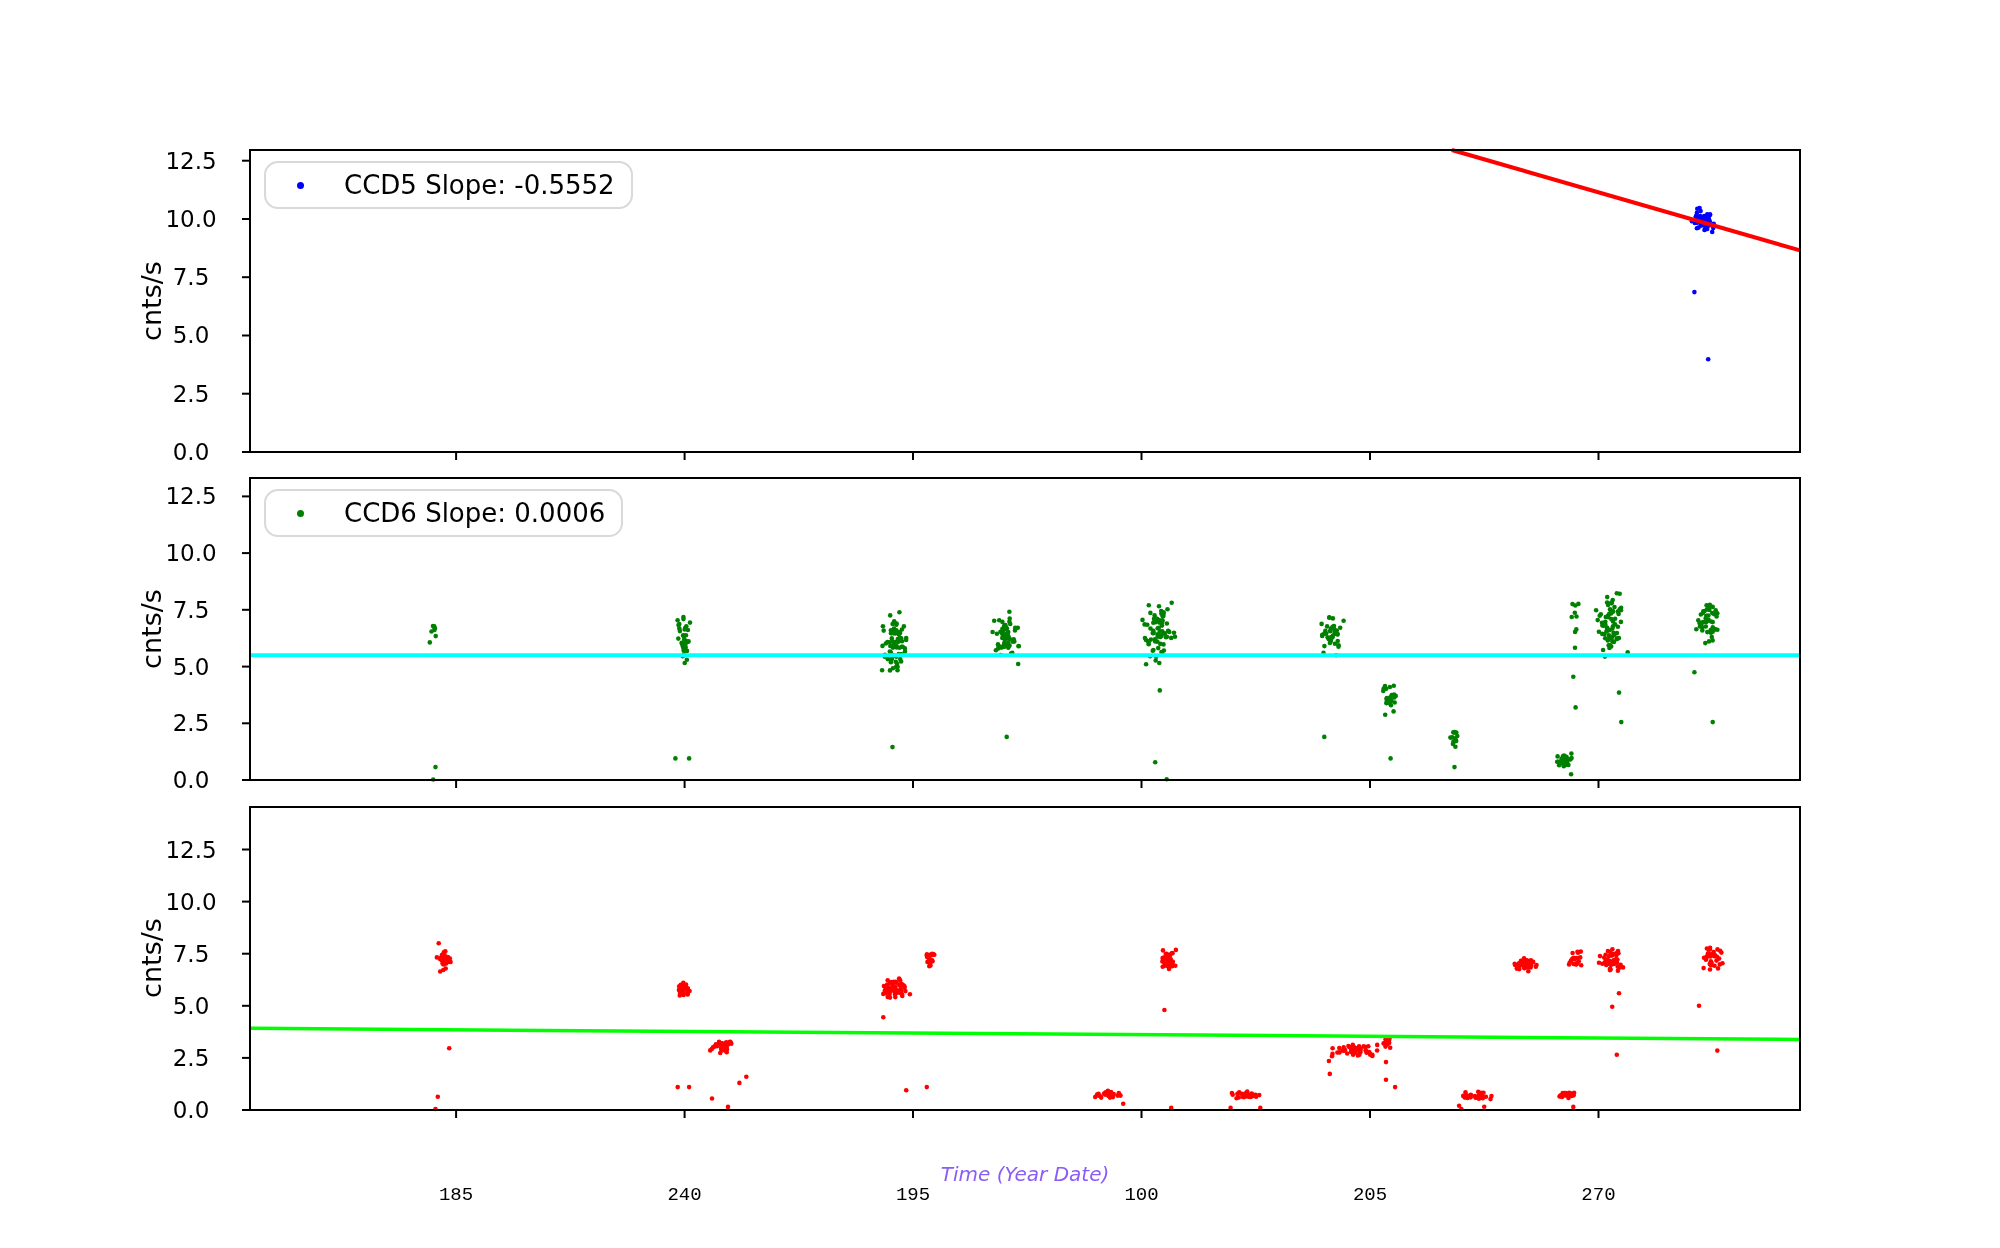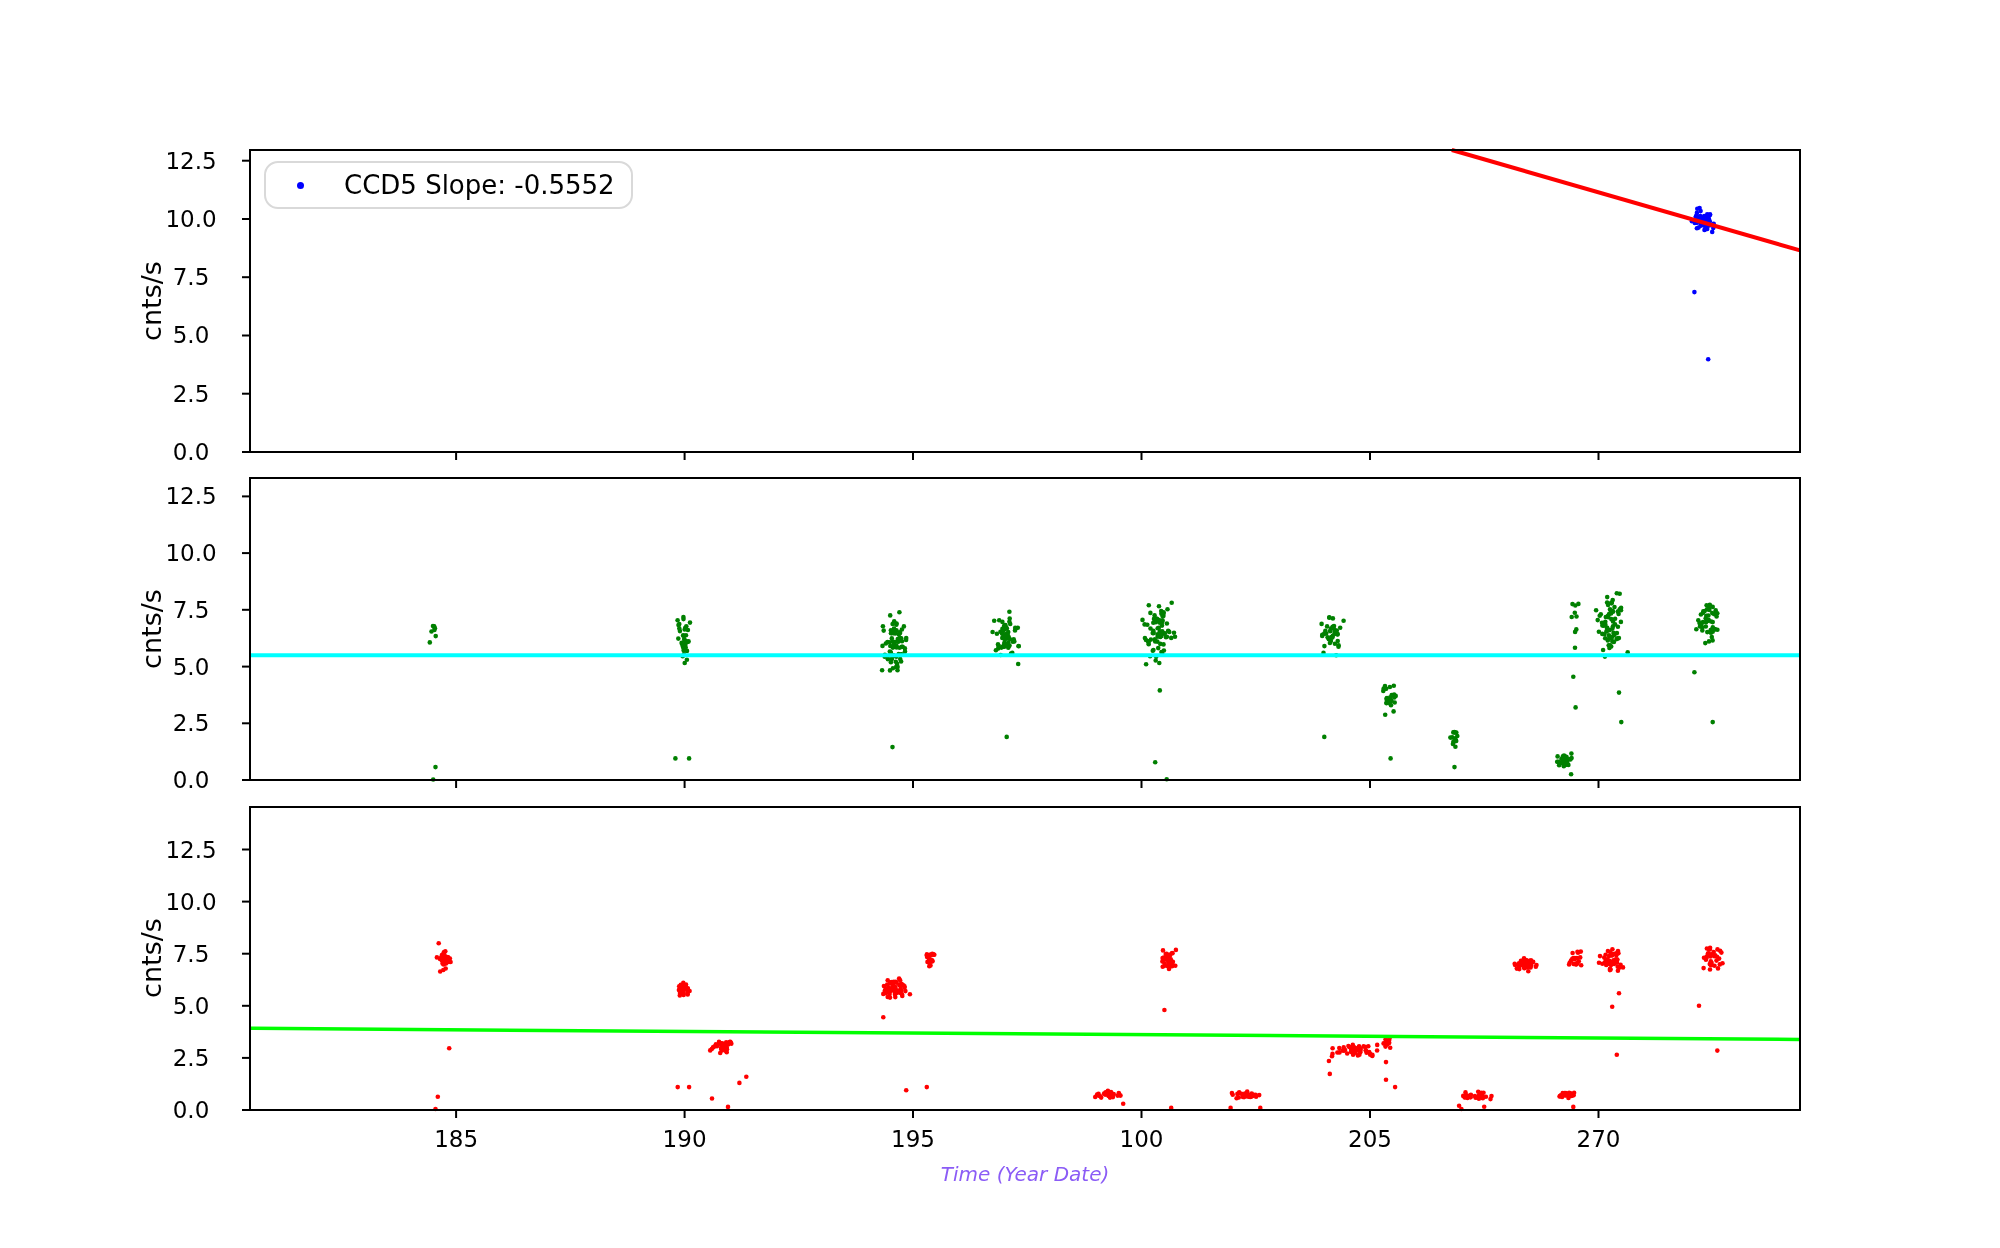--- a/index.html
+++ b/index.html
@@ -31,22 +31,22 @@
     margin:0 40px 0 31px;
     flex:0 0 auto;
   }
   .ytick{
     position:absolute;
     left:134px;width:114px;height:28px;line-height:28px;
     text-align:center;font-size:23px;color:#000;
   }
   .xtick{
     position:absolute;
-    top:1124px;width:120px;height:30px;line-height:30px;
-    text-align:center;font-size:23px;color:#000;
+    top:1180px;width:120px;height:30px;line-height:30px;
+    text-align:center;font-size:19px;color:#000;font-family:Liberation Mono, monospace;
   }
   .ylab{
     position:absolute;
     left:92px;width:120px;height:32px;line-height:32px;
     text-align:center;font-size:27px;color:#000;
     transform:rotate(-90deg);
   }
   .xlab{
     position:absolute;
     left:825px;top:1157px;width:400px;height:34px;line-height:34px;
@@ -1255,20 +1255,24 @@
         <line x1="242" x2="250" y1="901.6" y2="901.6" stroke="#000" stroke-width="2"></line>
         <line x1="242" x2="250" y1="849.5" y2="849.5" stroke="#000" stroke-width="2"></line>
       </g>
     </svg>
 
   <div class="legend" style="top:161px">
     <span class="legend-dot" style="background: rgb(0, 0, 255);"></span>
     <span class="legend-label">CCD5 Slope: -0.5552</span>
   </div>
 
+  <div class="legend" style="top:489px">
+    <span class="legend-dot" style="background: rgb(0, 128, 0);"></span>
+    <span class="legend-label">CCD6 Slope: 0.0006</span>
+  </div>
 
 
   <div class="ylab" style="top:285px">cnts/s</div>
   <div class="ylab" style="top:613px">cnts/s</div>
   <div class="ylab" style="top:942px">cnts/s</div>
 
   <div class="xlab">Time (Year Date)</div>
 
   <div id="labels">
       <div class="ytick" style="top: 438px;">0.0</div>
@@ -1283,19 +1287,19 @@
       <div class="ytick" style="top: 595.827px;">7.5</div>
       <div class="ytick" style="top: 539.103px;">10.0</div>
       <div class="ytick" style="top: 482.379px;">12.5</div>
       <div class="ytick" style="top: 1096px;">0.0</div>
       <div class="ytick" style="top: 1043.9px;">2.5</div>
       <div class="ytick" style="top: 991.805px;">5.0</div>
       <div class="ytick" style="top: 939.707px;">7.5</div>
       <div class="ytick" style="top: 887.609px;">10.0</div>
       <div class="ytick" style="top: 835.512px;">12.5</div>
       <div class="xtick" style="left: 396.088px;">185</div>
-      <div class="xtick" style="left: 624.567px;">190</div>
+      <div class="xtick" style="left: 624.567px;">240</div>
       <div class="xtick" style="left: 853.045px;">195</div>
       <div class="xtick" style="left: 1081.52px;">100</div>
       <div class="xtick" style="left: 1310px;">205</div>
       <div class="xtick" style="left: 1538.48px;">270</div>
     </div>
 </div>
 
 </body></html>

